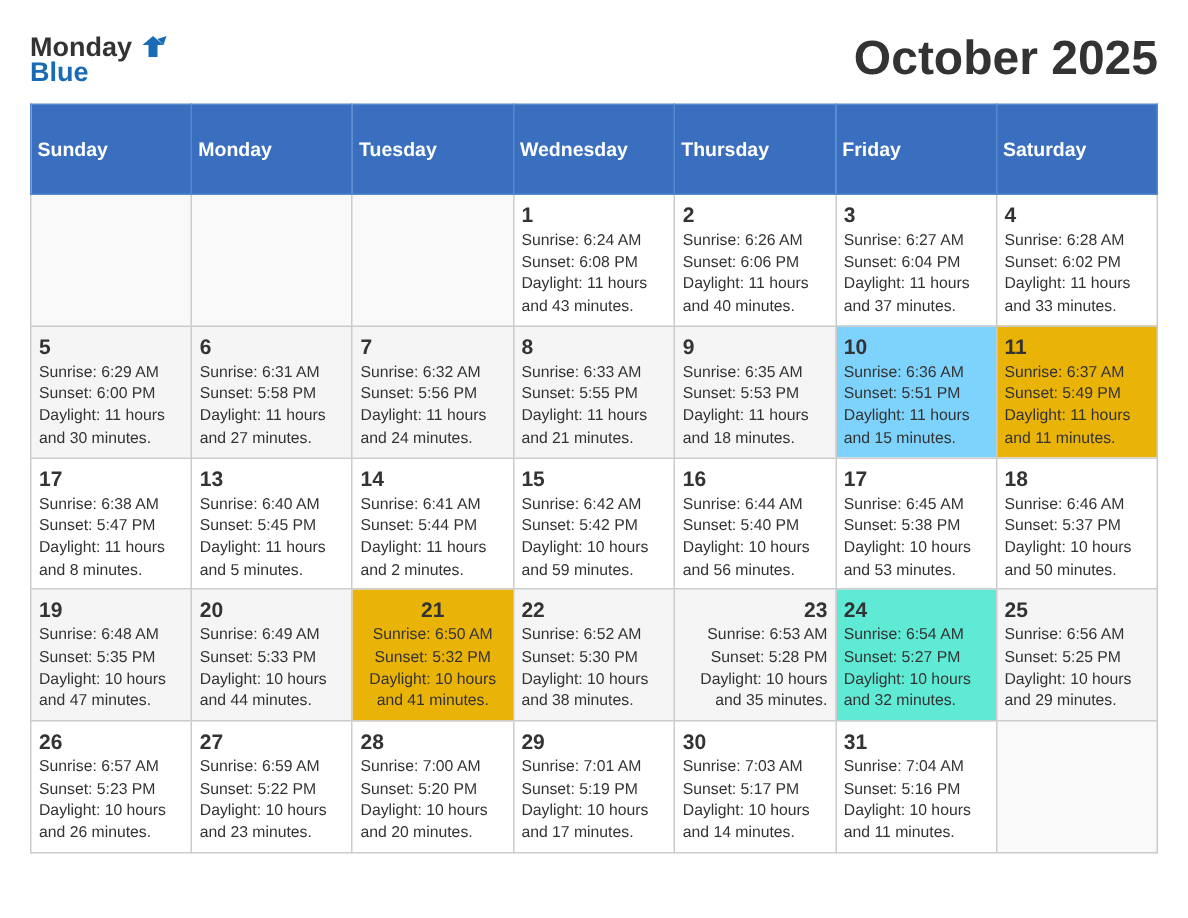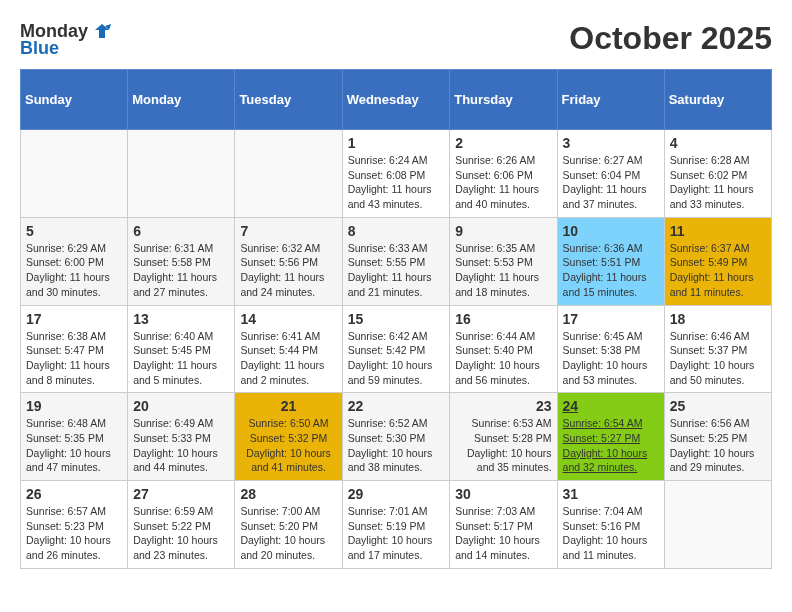--- a/index.html
+++ b/index.html
@@ -205,21 +205,21 @@
             Sunrise: 6:50 AM<br>Sunset: 5:32 PM<br>Daylight: 10 hours and 41 minutes.
           </span></td>
         <td style="background: rgb(245, 245, 245);"><span class="day-num">22</span>
           <span class="cell-content">
             Sunrise: 6:52 AM<br>Sunset: 5:30 PM<br>Daylight: 10 hours and 38 minutes.
           </span></td>
         <td style="background: rgb(245, 245, 245); text-align: right;"><span class="day-num">23</span>
           <span class="cell-content">
             Sunrise: 6:53 AM<br>Sunset: 5:28 PM<br>Daylight: 10 hours and 35 minutes.
           </span></td>
-        <td style="background: #84cc16; text-decoration: underline;"><span class="day-num">24</span>
+        <td style="background: #5eead4;"><span class="day-num">24</span>
           <span class="cell-content">
             Sunrise: 6:54 AM<br>Sunset: 5:27 PM<br>Daylight: 10 hours and 32 minutes.
           </span></td>
         <td style="background: rgb(245, 245, 245);"><span class="day-num">25</span>
           <span class="cell-content">
             Sunrise: 6:56 AM<br>Sunset: 5:25 PM<br>Daylight: 10 hours and 29 minutes.
           </span></td>
       </tr>
       <tr>
         <td><span class="day-num">26</span>

